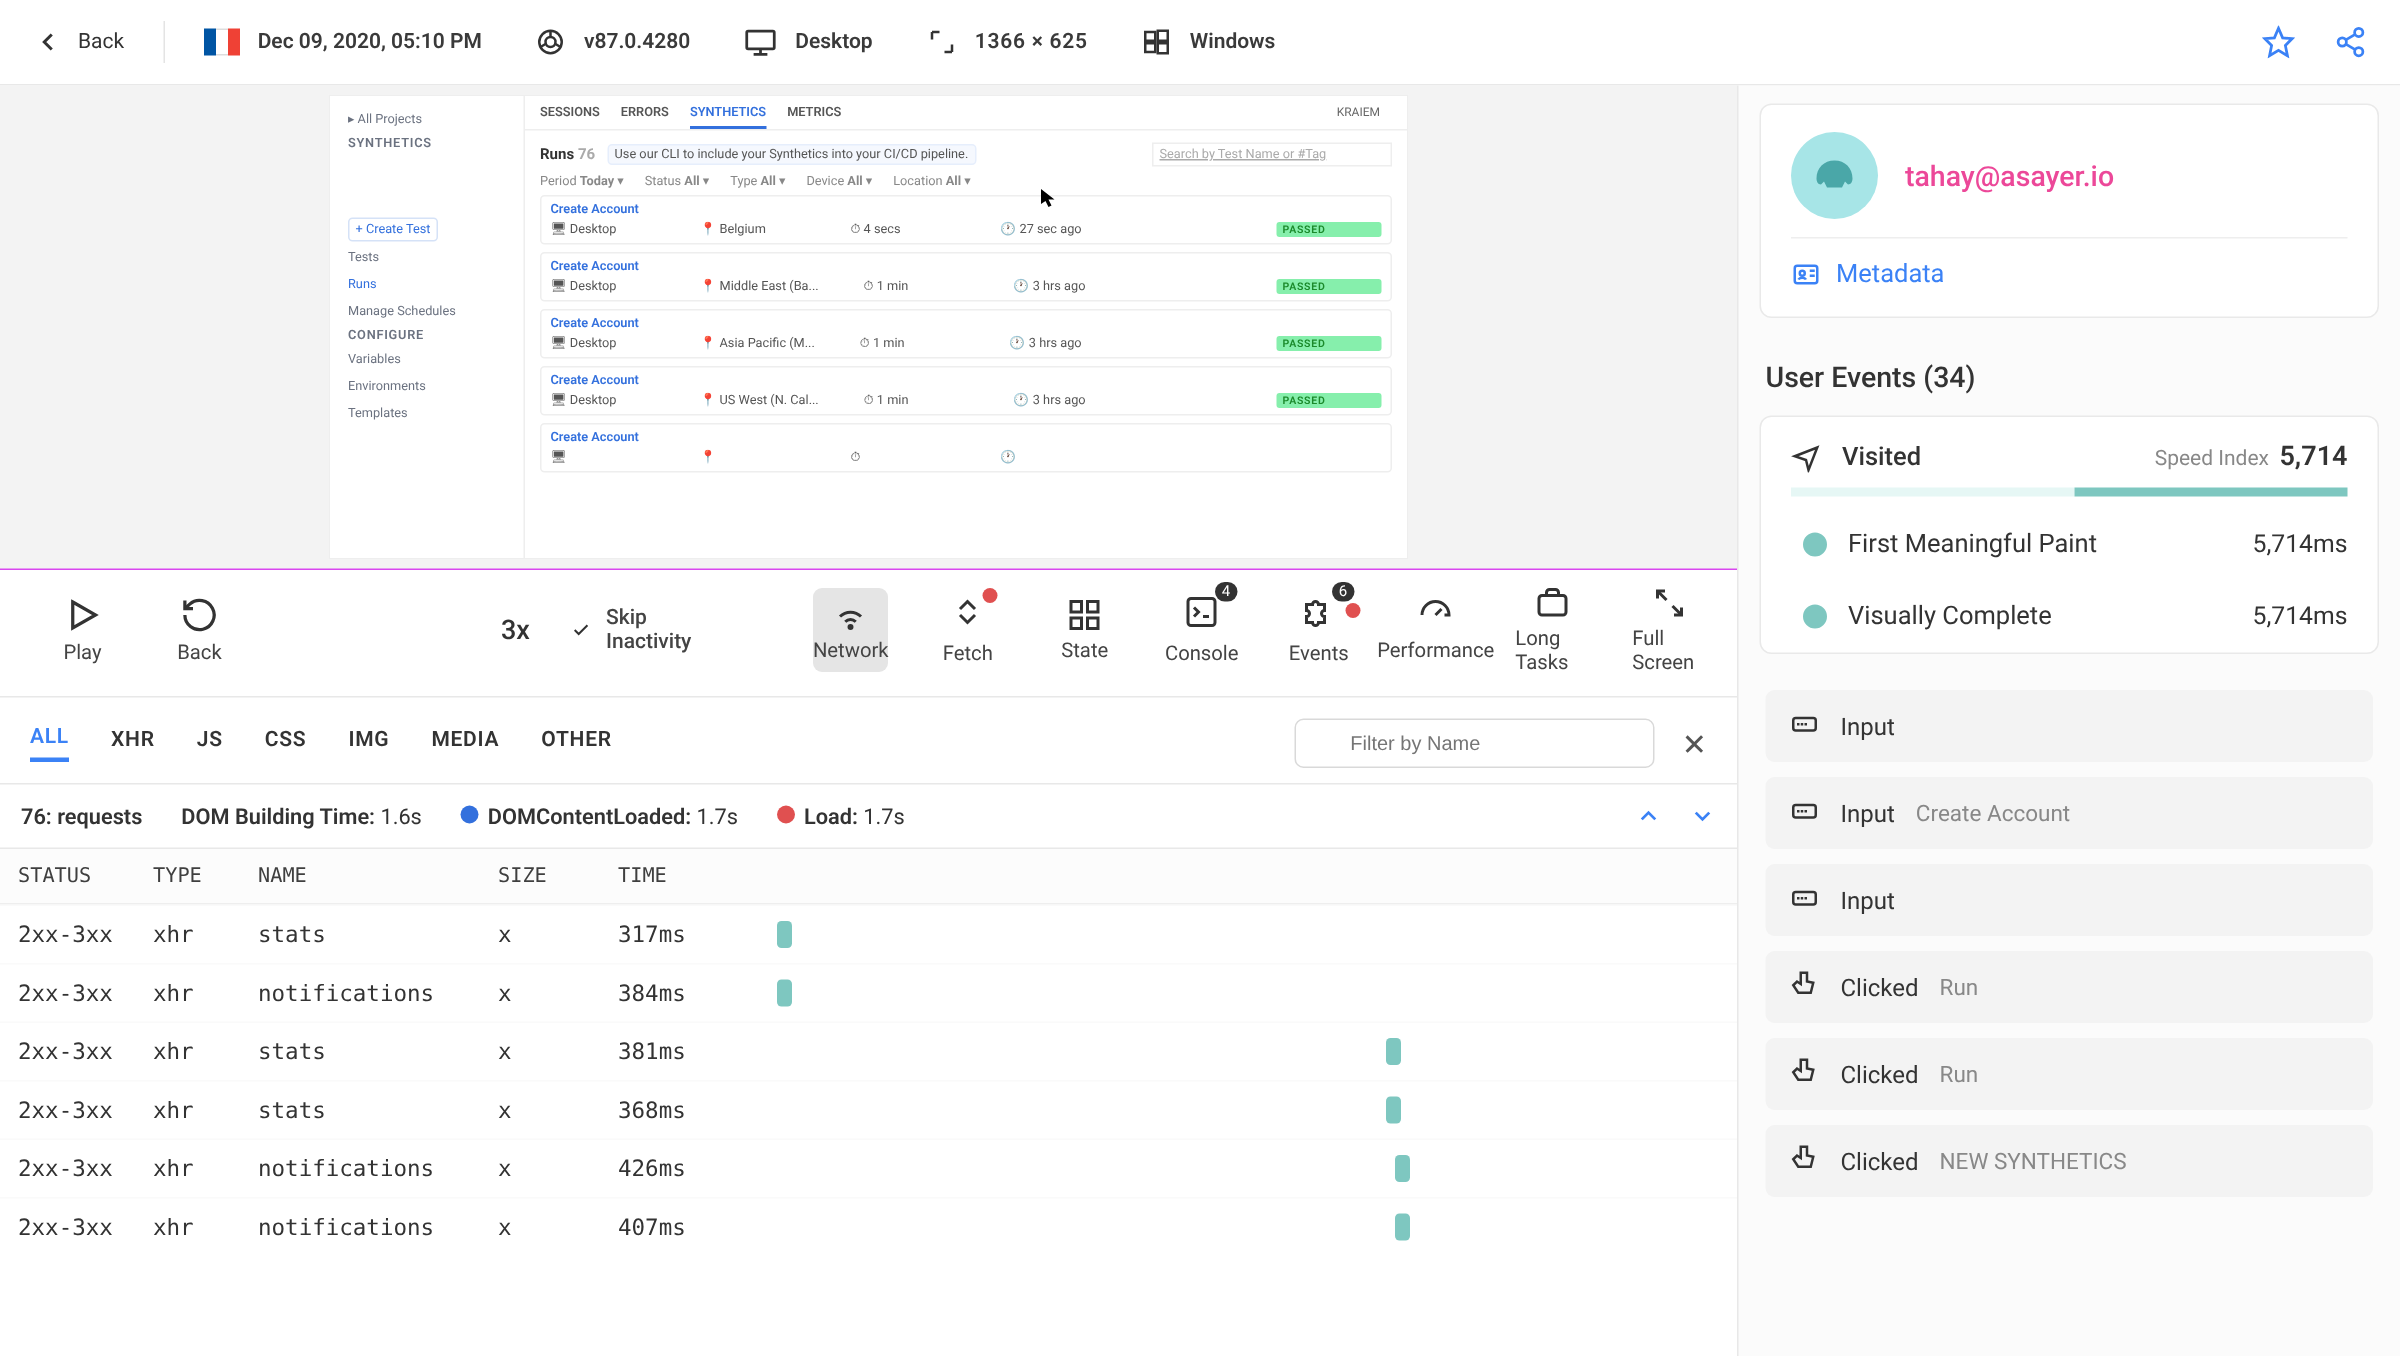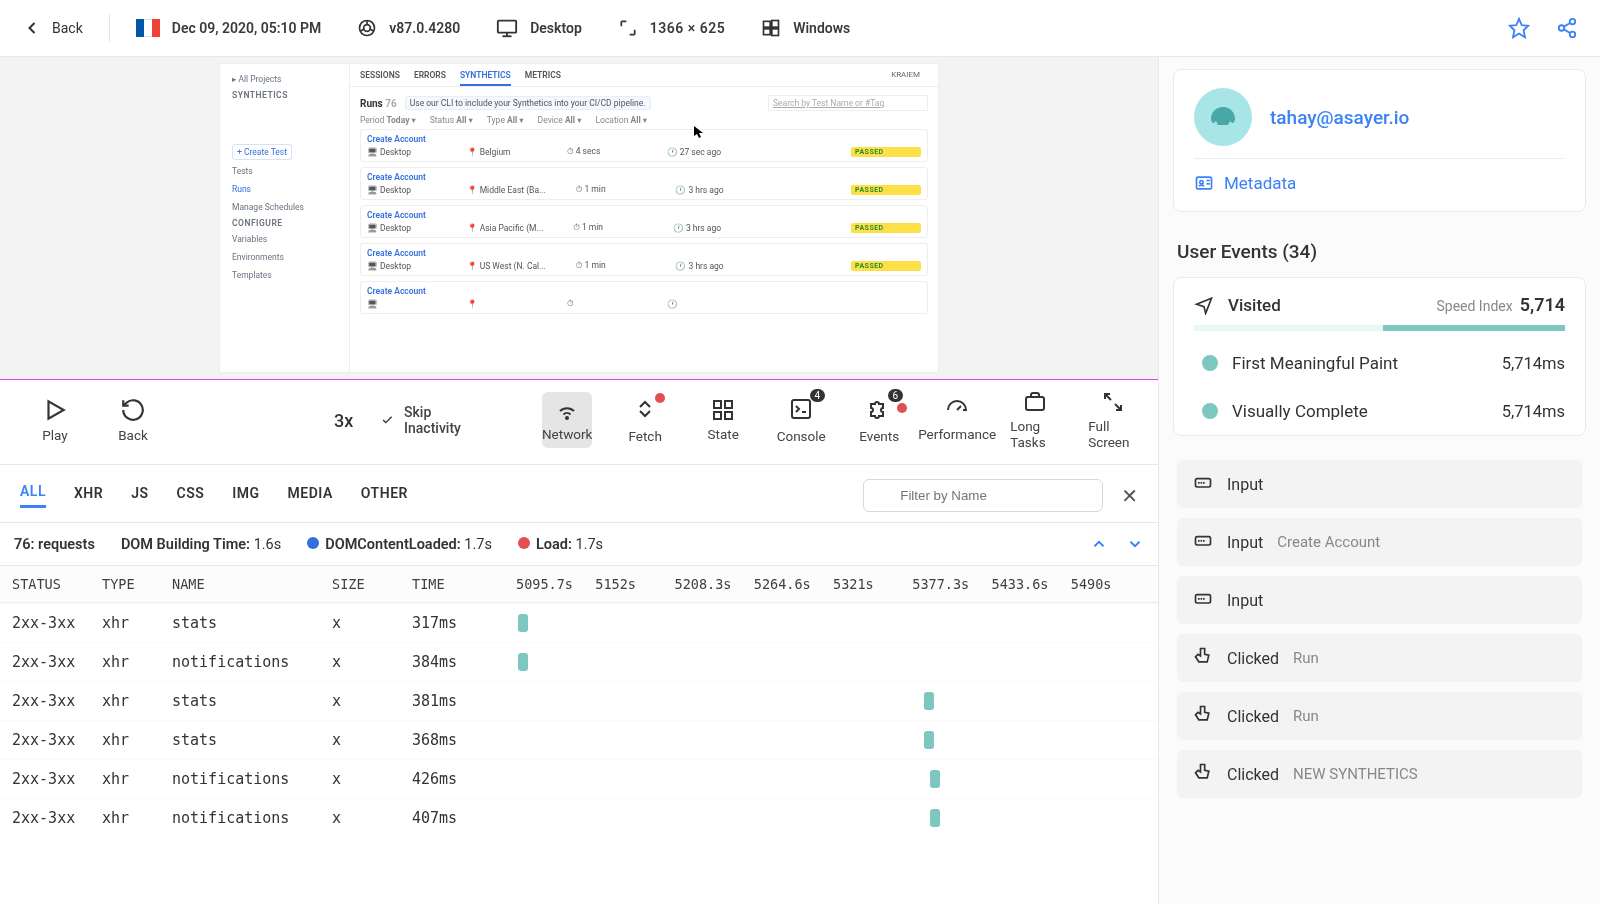--- a/index.html
+++ b/index.html
@@ -121,21 +121,21 @@
   .rp-runs-hdr { padding:8px 10px 4px; display:flex; align-items:center; gap:8px;}
   .rp-runs-hdr .lbl { font-weight:700; font-size:10px;}
   .rp-runs-hdr .hint{ background:#f5f8fe;border:1px solid #e6eefc; padding:1px 4px; border-radius:3px; color:#555;}
   .rp-runs-hdr .search{ margin-left:auto; border:1px solid #eee; padding:2px 4px; width:160px; color:#aaa;text-decoration:underline;}
   .rp-filter {padding:0 10px 4px; display:flex; gap:14px; color:#888;}
   .rp-rows { padding:0 10px;}
   .rp-row { border:1px solid #eee; border-radius:3px; margin-bottom:5px; padding:4px 6px;}
   .rp-row .title{ color:#3370dd; font-weight:600;}
   .rp-row .cells{ display:flex; gap:30px; color:#555; margin-top:2px; align-items:center;}
   .rp-row .cells span { min-width:70px;}
-  .rp-row .passed{ margin-left:auto; background:#fde047;color:#1b8a2b;padding:1px 4px;border-radius:2px;font-size:7px;font-weight:600;letter-spacing:0.5px;}
+  .rp-row .passed{ margin-left:auto; background:#86efac;color:#1b8a2b;padding:1px 4px;border-radius:2px;font-size:7px;font-weight:600;letter-spacing:0.5px;}
   .rp-topright{position:absolute; top:6px; right:18px; display:flex; gap:10px; font-size:8px; color:#666; align-items:center;}
 
   
   .timeline {
     display: flex;
     align-items: center;
     gap: 14px;
     padding: 6px 20px 4px;
   }
   .tl-time { color:#333; font-size:16px; font-weight:500;}
@@ -230,21 +230,21 @@
   .rsb .card{
     margin:12px 14px;
     background:#fff; border:1px solid #e9e9e9; border-radius:8px;
     padding:18px 20px;
     display:flex; flex-direction:column; gap:12px;
   }
   .user-row{ display:flex; align-items:center; gap:18px;}
   .avatar{
     width:58px; height:58px; border-radius:50%; background:#a7e5e7; display:flex; align-items:center; justify-content:center;
   }
-  .user-email{ color:#3b82f6; font-size:19px; font-weight:500;}
+  .user-email{ color:#ec4899; font-size:19px; font-weight:500;}
   .meta-link{ color:#3b82f6; display:flex; align-items:center; gap:10px; font-size:17px;}
   .meta-link.bordered{border-top:1px solid #eee; padding-top:14px;}
   .rsb .section-title{
     padding:16px 18px 8px; font-size:19px; font-weight:500; color:#333;
   }
   .events-card{
     margin:6px 14px 14px; background:#fff; border:1px solid #e9e9e9; border-radius:8px; padding:0;
   }
   .visited-block{
     padding:16px 20px 8px; position:relative;
@@ -576,30 +576,20 @@
         </div>
       </div>
 
       <div class="net-table">
         <div class="net-head">
           <span class="col-status">STATUS</span>
           <span class="col-type">TYPE</span>
           <span class="col-name">NAME</span>
           <span class="col-size">SIZE</span>
           <span class="col-time">TIME</span>
-          <span class="col-wf">
-              <span class="tick">5095.7s</span>
-              <span class="tick">5152s</span>
-              <span class="tick">5208.3s</span>
-              <span class="tick">5264.6s</span>
-              <span class="tick">5321s</span>
-              <span class="tick">5377.3s</span>
-              <span class="tick">5433.6s</span>
-              <span class="tick">5490s</span>
-            </span>
         </div>
         <div id="net-rows">
             <div class="net-row">
               <span class="col-status">2xx-3xx</span>
               <span class="col-type">xhr</span>
               <span class="col-name">stats</span>
               <span class="col-size">x</span>
               <span class="col-time">317ms</span>
               <span class="col-wf">
                 <span class="wf-bar" style="left:1%"></span>

